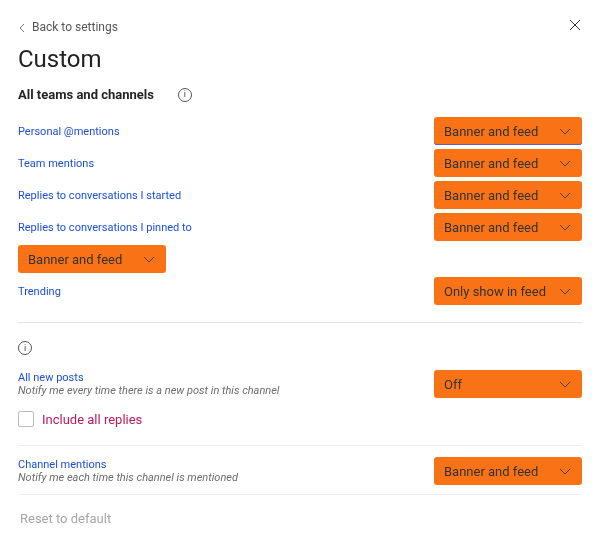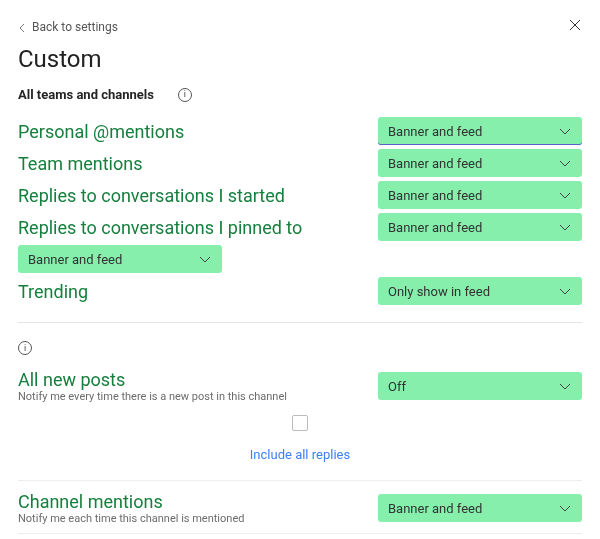--- a/index.html
+++ b/index.html
@@ -68,26 +68,26 @@
     align-items: center;
     justify-content: space-between;
     min-height: 30px;
     margin-bottom: 2px;
   }
   .row .label-stack {
     display: flex;
     flex-direction: column;
     gap: 0;
   }
-  .row .label-main { font-size: 18px; color: #15803d; }
-  .row .label-sub  { font-size: 11px; color: #6c6c6c; }
+  .row .label-main { font-size: 11px; color: #1d4ed8; }
+  .row .label-sub  { font-size: 11px; color: #6c6c6c; font-style: italic; }
   .dropdown {
-    width: 204px;
+    width: 148px;
     height: 28px;
-    background: #86efac;
+    background: #f97316;
     border-radius: 3px;
     display: flex;
     align-items: center;
     justify-content: space-between;
     padding: 0 10px;
     font-size: 13px;
     color: #333;
     cursor: pointer;
   }
   .dropdown.active {
@@ -96,24 +96,23 @@
   .chev-down svg { display:block; }
   hr.sep {
     border: none;
     border-top: 1px solid #e4e4e4;
     margin: 16px 0 18px 0;
   }
   .section2-head { margin-top: 0; }
   .checkbox-row {
     display: flex;
     align-items: center;
-    gap: 16px;
+    gap: 8px;
     padding: 10px 0 10px 0;
-    color: #3b82f6;
-    flex-direction: column;
+    color: #be185d;
   }
   .cbox {
     width: 16px;
     height: 16px;
     border: 1px solid #bcbcbc;
     border-radius: 2px;
     background: #fff;
   }
   .sep-light {
     border: none;

